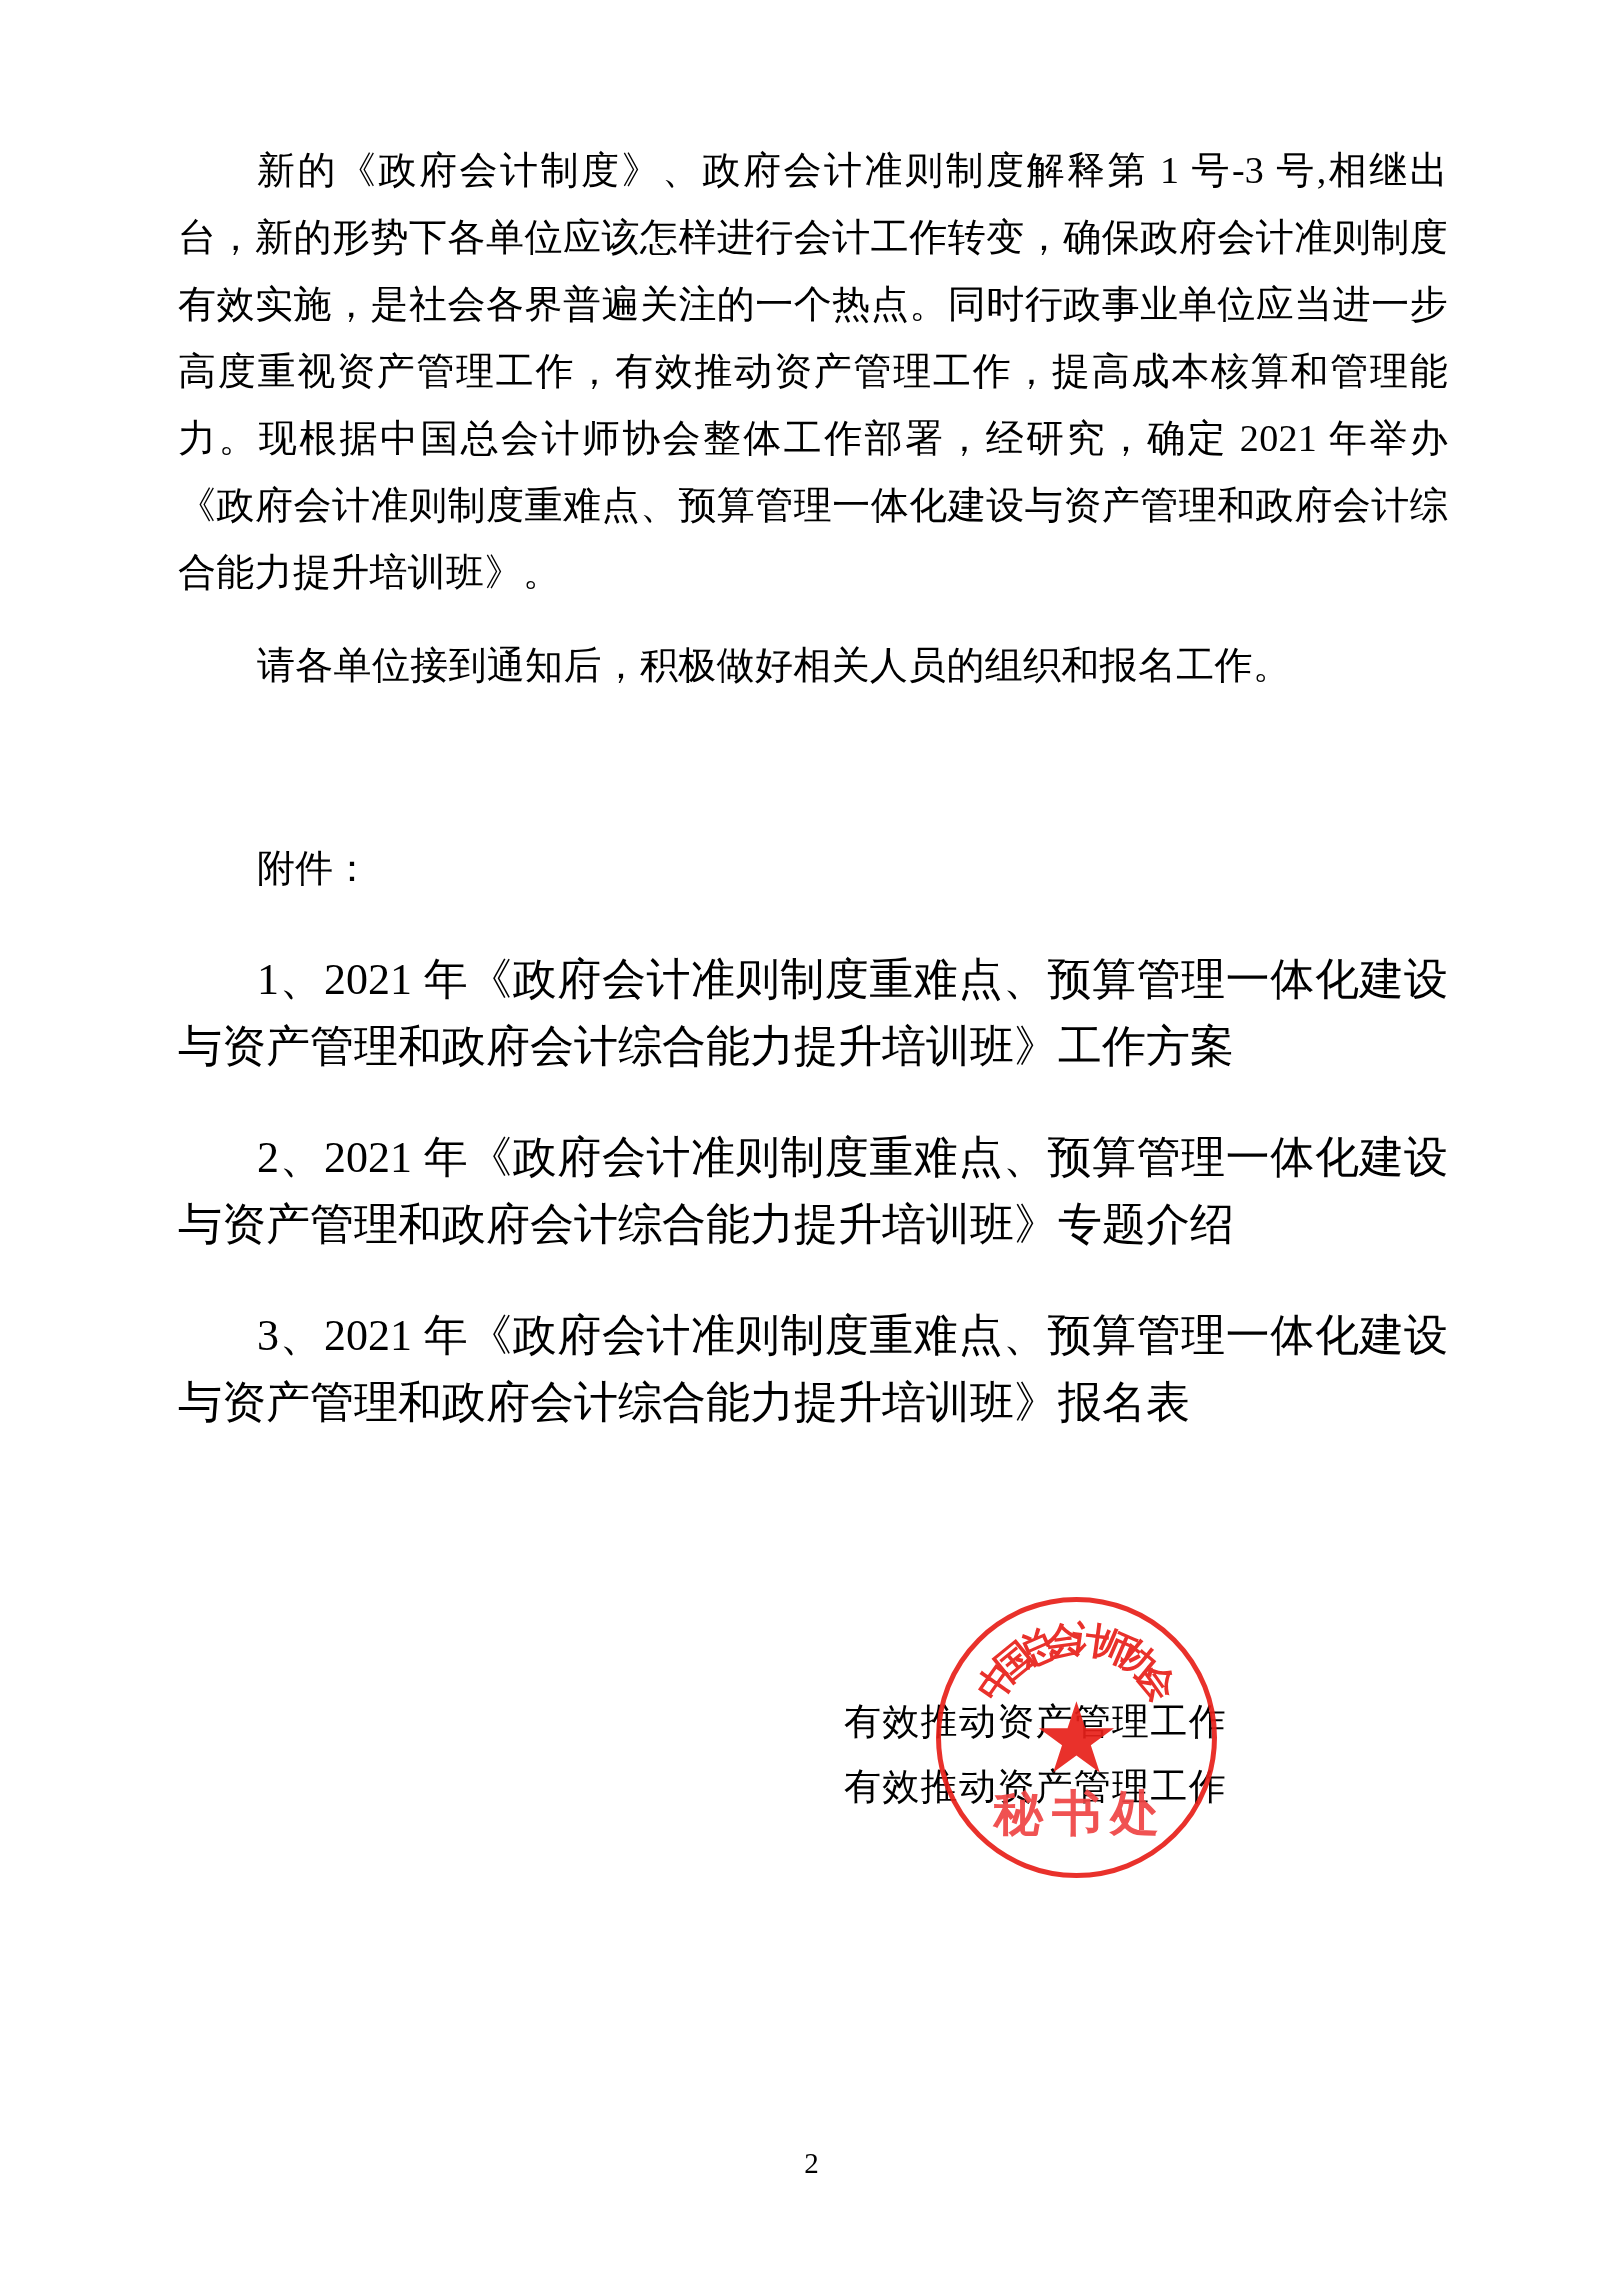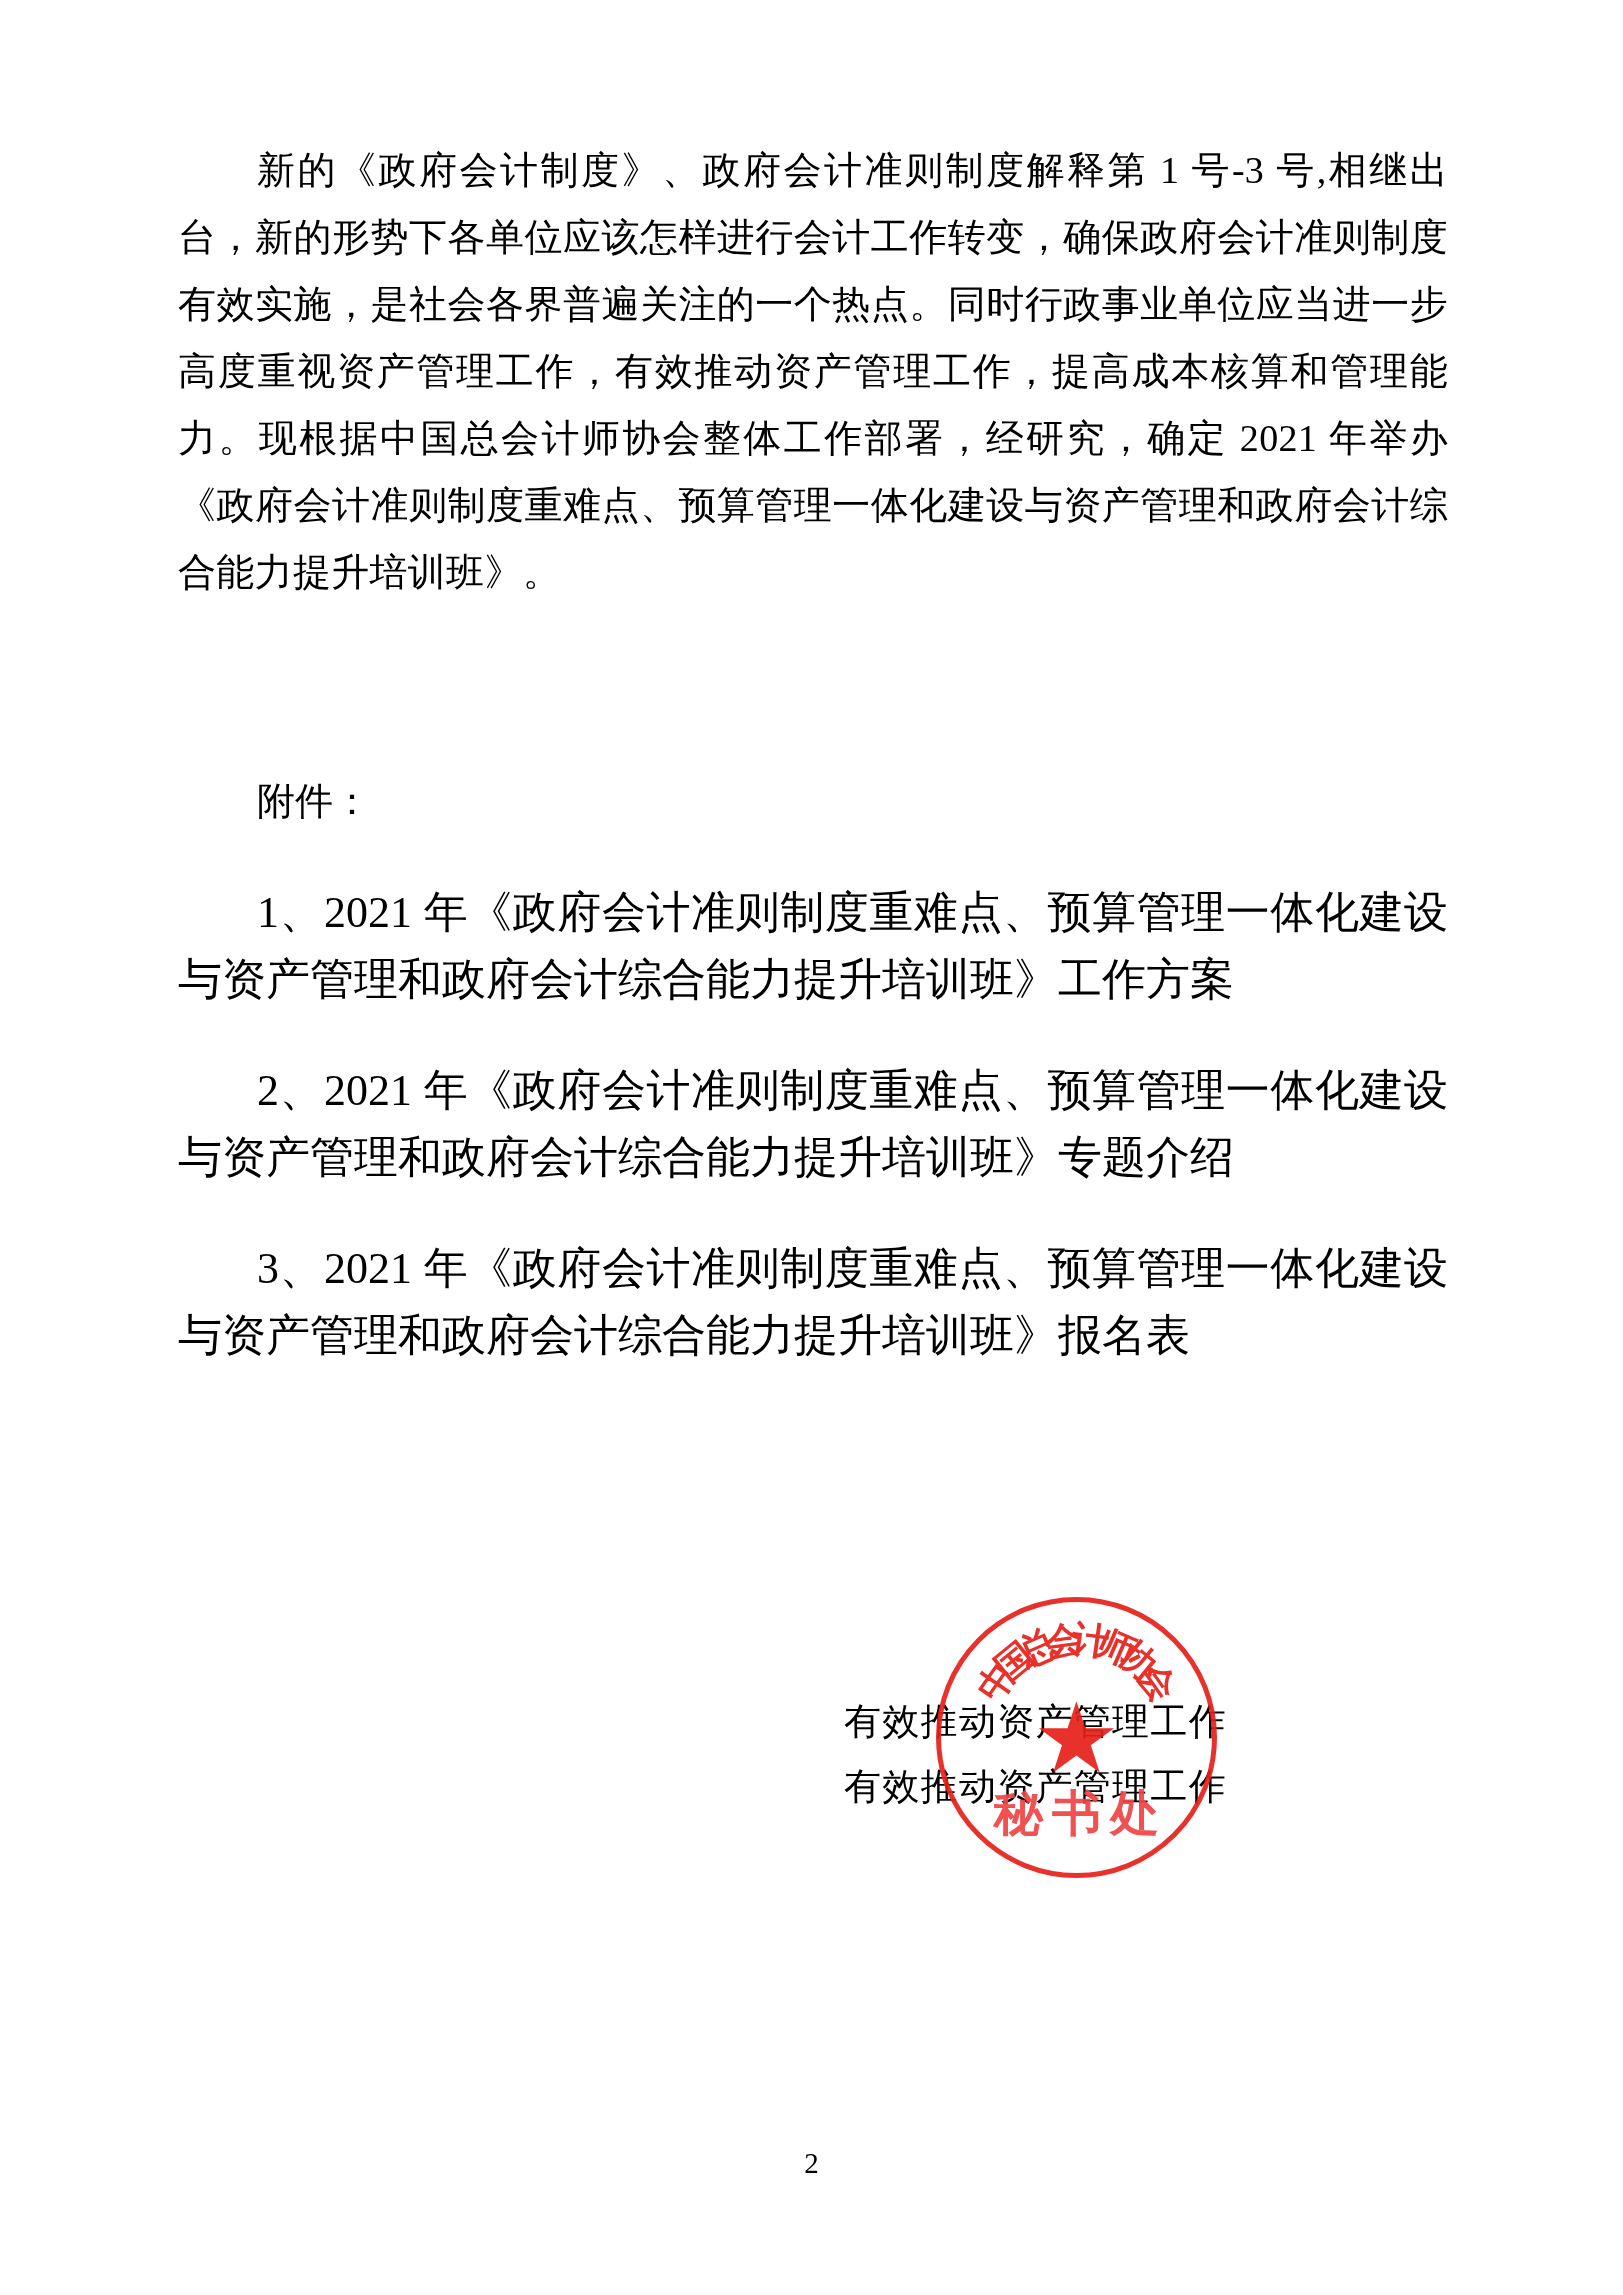--- a/index.html
+++ b/index.html
@@ -139,20 +139,21 @@
 <body>
 
 <div class="page">
 
   <div class="content">
 
     <p class="para indent">新的《政府会计制度》、政府会计准则制度解释第 1 号-3 号,相继出台，新的形势下各单位应该怎样进行会计工作转变，确保政府会计准则制度有效实施，是社会各界普遍关注的一个热点。同时行政事业单位应当进一步高度重视资产管理工作，有效推动资产管理工作，提高成本核算和管理能力。现根据中国总会计师协会整体工作部署，经研究，确定 2021 年举办《政府会计准则制度重难点、预算管理一体化建设与资产管理和政府会计综合能力提升培训班》。</p>
 
     <div class="spacer-sm"></div>
 
+    <p class="para indent">请各单位接到通知后，积极做好相关人员的组织和报名工作。</p>
 
     <div class="spacer-lg"></div>
 
     <p class="attach-head">附件：</p>
 
     <p class="attach-item">1、2021 年《政府会计准则制度重难点、预算管理一体化建设与资产管理和政府会计综合能力提升培训班》工作方案</p>
 
     <p class="attach-item">2、2021 年《政府会计准则制度重难点、预算管理一体化建设与资产管理和政府会计综合能力提升培训班》专题介绍</p>
 
     <p class="attach-item">3、2021 年《政府会计准则制度重难点、预算管理一体化建设与资产管理和政府会计综合能力提升培训班》报名表</p>

